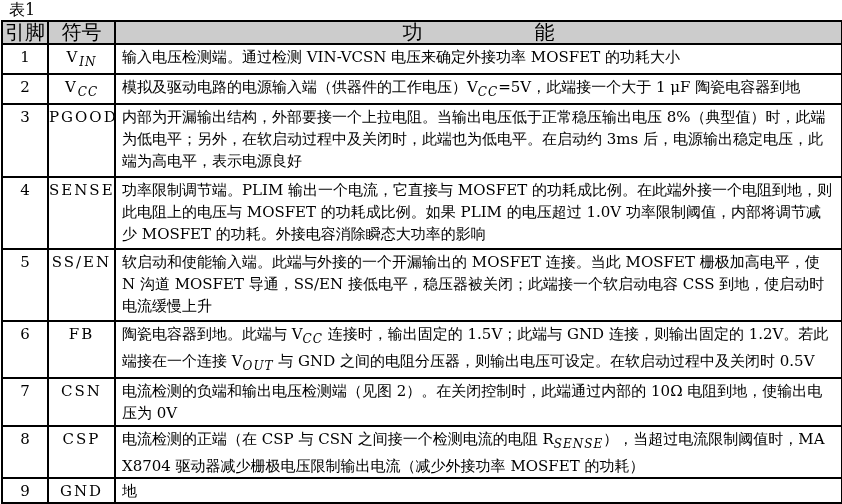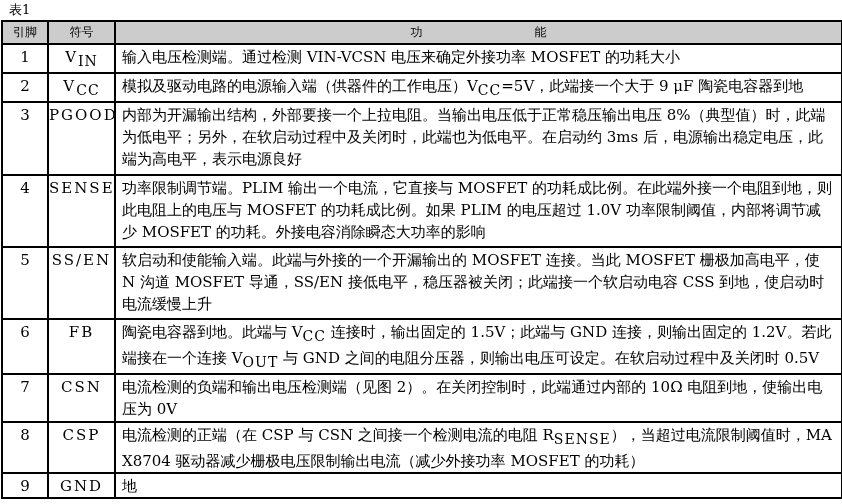--- a/index.html
+++ b/index.html
@@ -10,21 +10,21 @@
     font-family: "DejaVu Serif", "Liberation Serif", serif;
   }
   .page {
     width: 842px;
     height: 504px;
     overflow: hidden;
     background: #ffffff;
     position: relative;
   }
   .doc-title {
-    font-size: 13px;
+    font-size: 16px;
     line-height: 18px;
     padding: 1px 0 1px 9px;
   }
   table.pin-table {
     border-collapse: collapse;
     table-layout: fixed;
     width: 840px;
     margin-left: 1px;
   }
   .pin-table th,
@@ -32,21 +32,21 @@
     border: 2px solid #000000;
     font-weight: normal;
     font-size: 15px;
     vertical-align: top;
     padding: 0;
     overflow: hidden;
   }
   .pin-table thead tr { height: 23px; }
   .pin-table th {
     background: #cccccc;
-    font-size: 12px;
+    font-size: 20px;
     line-height: 21px;
     text-align: center;
   }
   .fn-header {
     display: flex;
     justify-content: center;
     gap: 112px;
   }
   td.pin-cell {
     text-align: center;
@@ -60,22 +60,23 @@
     padding-top: 1px;
   }
   td.function-cell {
     padding: 1px 6px 0 6px;
     line-height: 22px;
     text-align: left;
     word-break: break-all;
   }
   td.function-cell sub,
   td.symbol-cell sub {
-    font-size: 14px;
+    font-size: 12px;
     letter-spacing: 1px;
+    font-style: italic;
   }
   tbody tr:nth-child(1)  { height: 23px; }
   tbody tr:nth-child(2)  { height: 23px; }
   tbody tr:nth-child(3)  { height: 73px; }
   tbody tr:nth-child(4)  { height: 72px; }
   tbody tr:nth-child(5)  { height: 72px; }
   tbody tr:nth-child(6)  { height: 48px; }
   tbody tr:nth-child(7)  { height: 48px; }
   tbody tr:nth-child(8)  { height: 47px; }
   tbody tr:nth-child(9)  { height: 25px; }
@@ -107,21 +108,21 @@
     </thead>
     <tbody>
         <tr>
     <td class="pin-cell">1</td>
     <td class="symbol-cell"><span>V</span><sub>IN</sub></td>
     <td class="function-cell"><span>输入电压检测端。通过检测 VIN-VCSN 电压来确定外接功率 MOSFET 的功耗大小</span></td>
   </tr>
         <tr>
     <td class="pin-cell">2</td>
     <td class="symbol-cell"><span>V</span><sub>CC</sub></td>
-    <td class="function-cell"><span>模拟及驱动电路的电源输入端（供器件的工作电压）V</span><sub>CC</sub><span>=5V，此端接一个大于 9 μF 陶瓷电容器到地</span></td>
+    <td class="function-cell"><span>模拟及驱动电路的电源输入端（供器件的工作电压）V</span><sub>CC</sub><span>=5V，此端接一个大于 1 μF 陶瓷电容器到地</span></td>
   </tr>
         <tr>
     <td class="pin-cell">3</td>
     <td class="symbol-cell"><span>PGOOD</span></td>
     <td class="function-cell"><span>内部为开漏输出结构，外部要接一个上拉电阻。当输出电压低于正常稳压输出电压 8%（典型值）时，此端为低电平；另外，在软启动过程中及关闭时，此端也为低电平。在启动约 3ms 后，电源输出稳定电压，此端为高电平，表示电源良好</span></td>
   </tr>
         <tr>
     <td class="pin-cell">4</td>
     <td class="symbol-cell"><span>SENSE</span></td>
     <td class="function-cell"><span>功率限制调节端。PLIM 输出一个电流，它直接与 MOSFET 的功耗成比例。在此端外接一个电阻到地，则此电阻上的电压与 MOSFET 的功耗成比例。如果 PLIM 的电压超过 1.0V 功率限制阈值，内部将调节减少 MOSFET 的功耗。外接电容消除瞬态大功率的影响</span></td>

